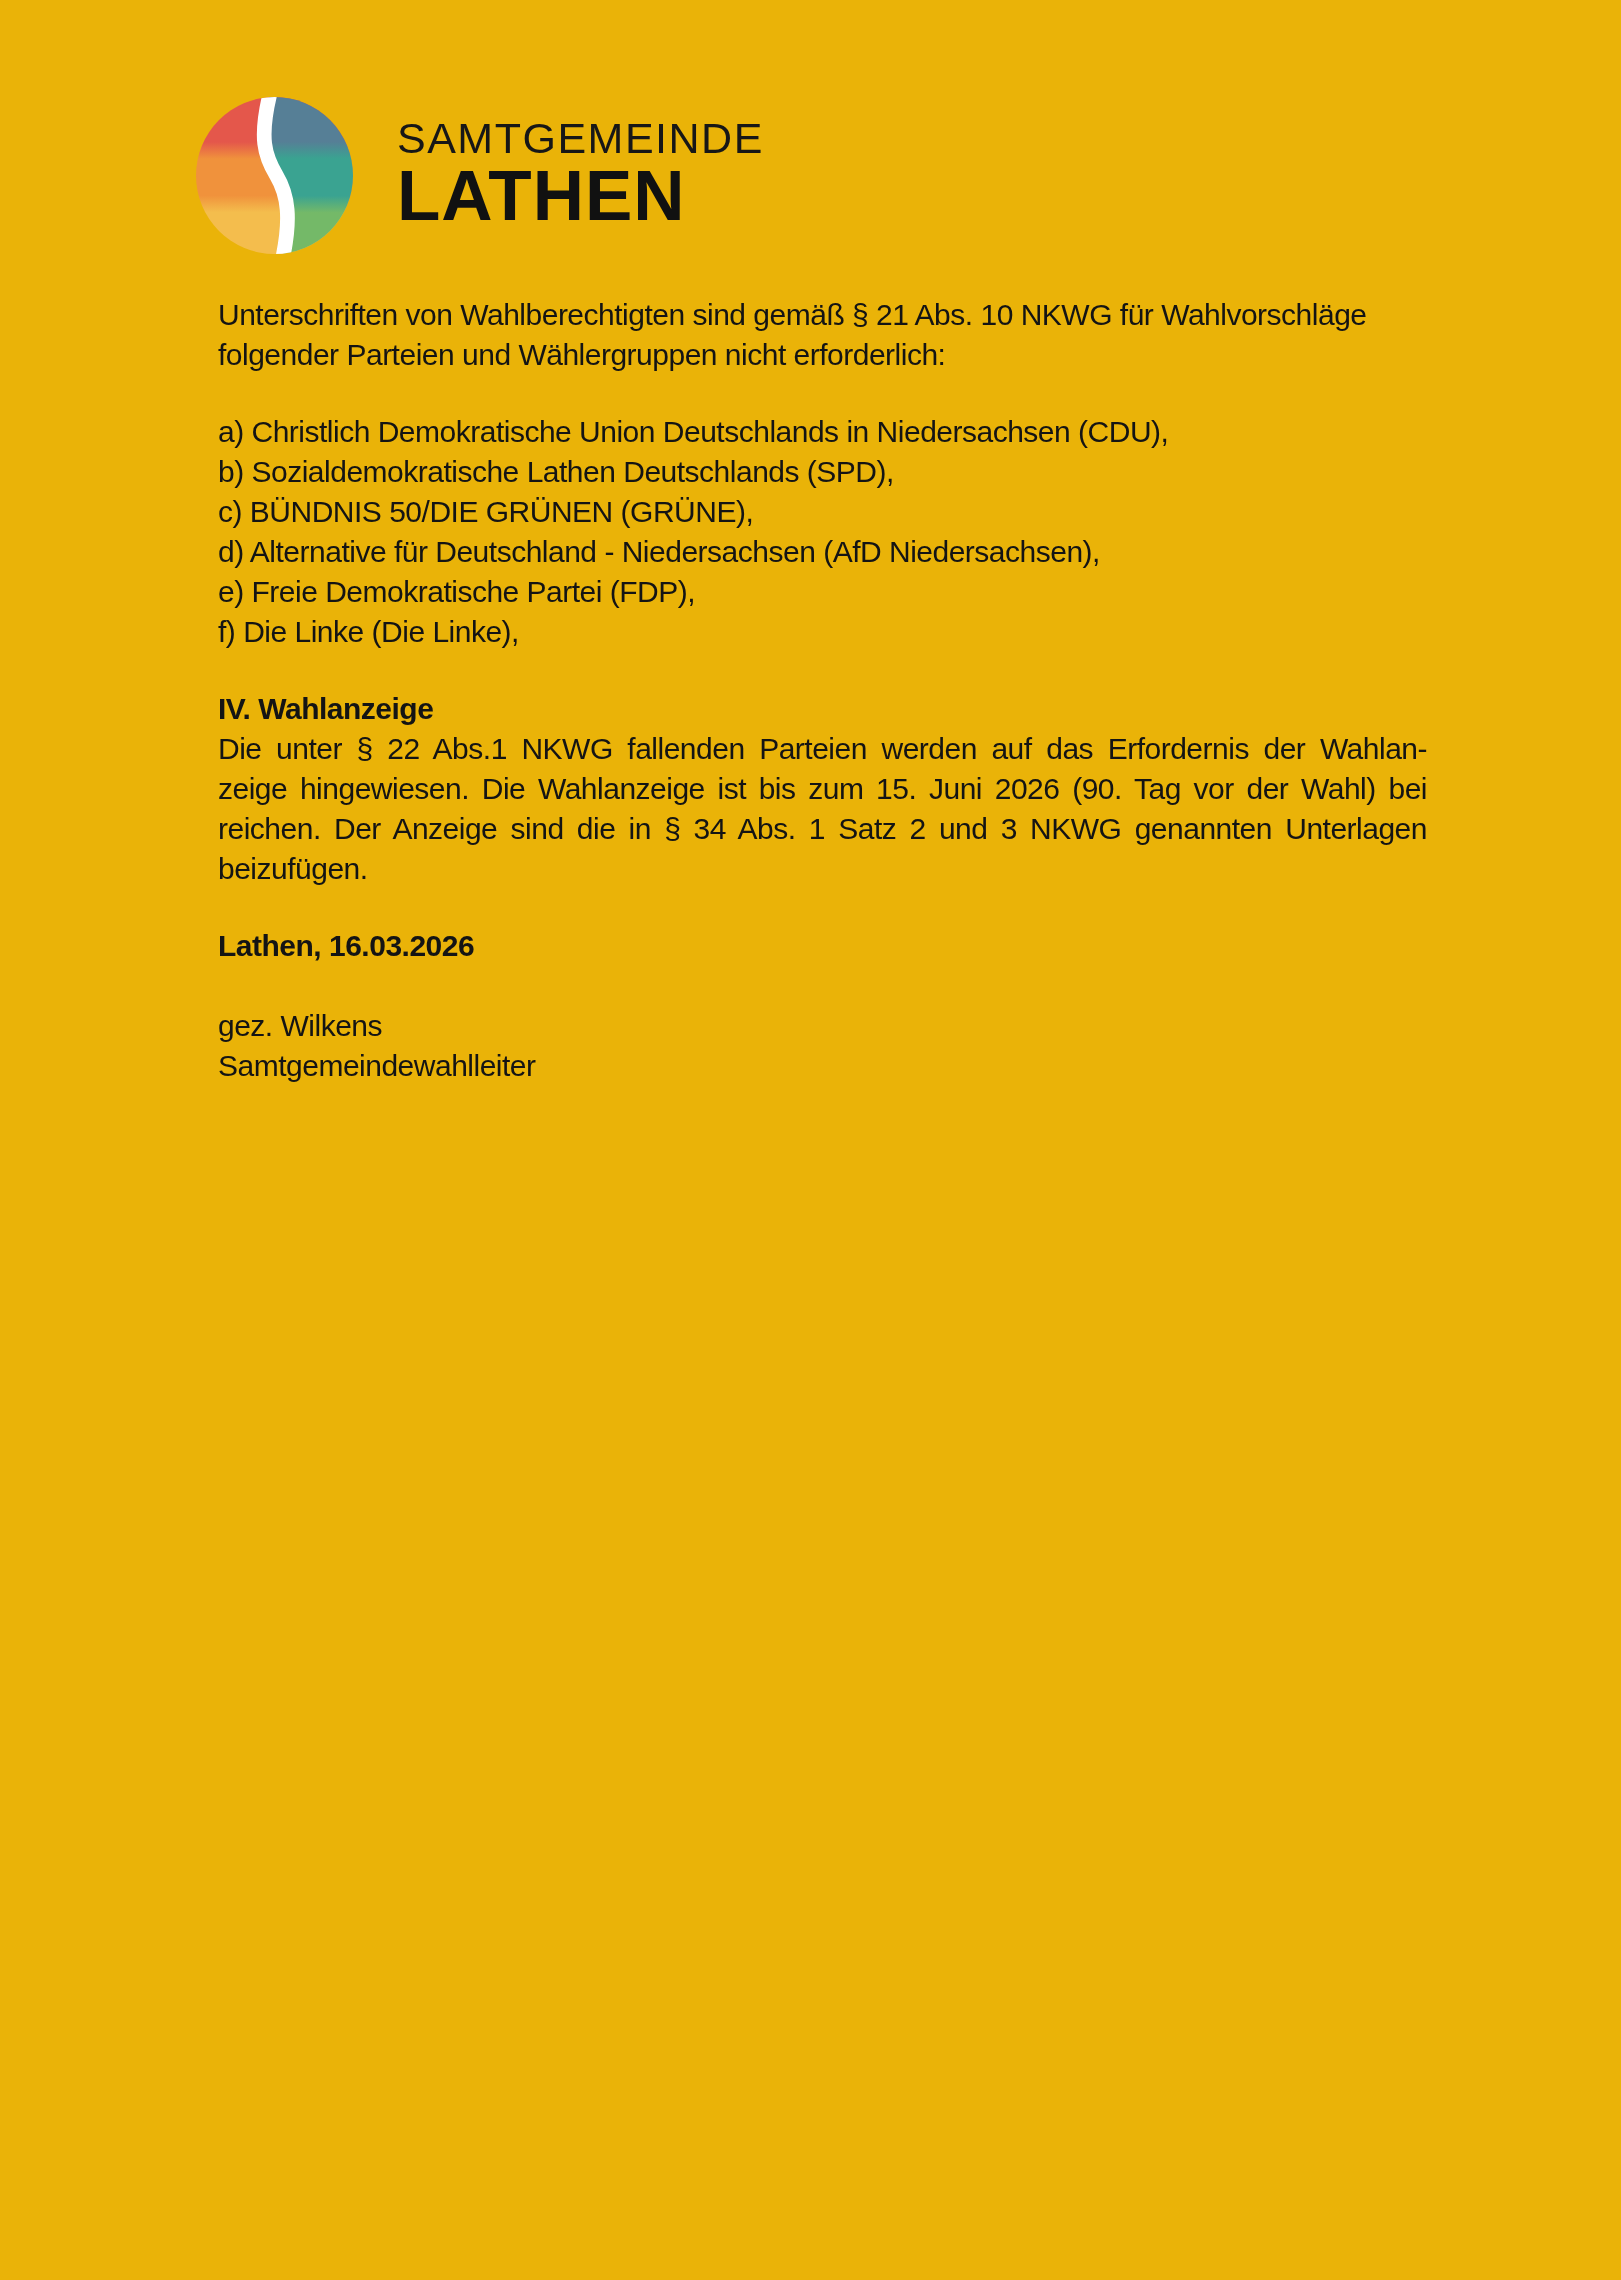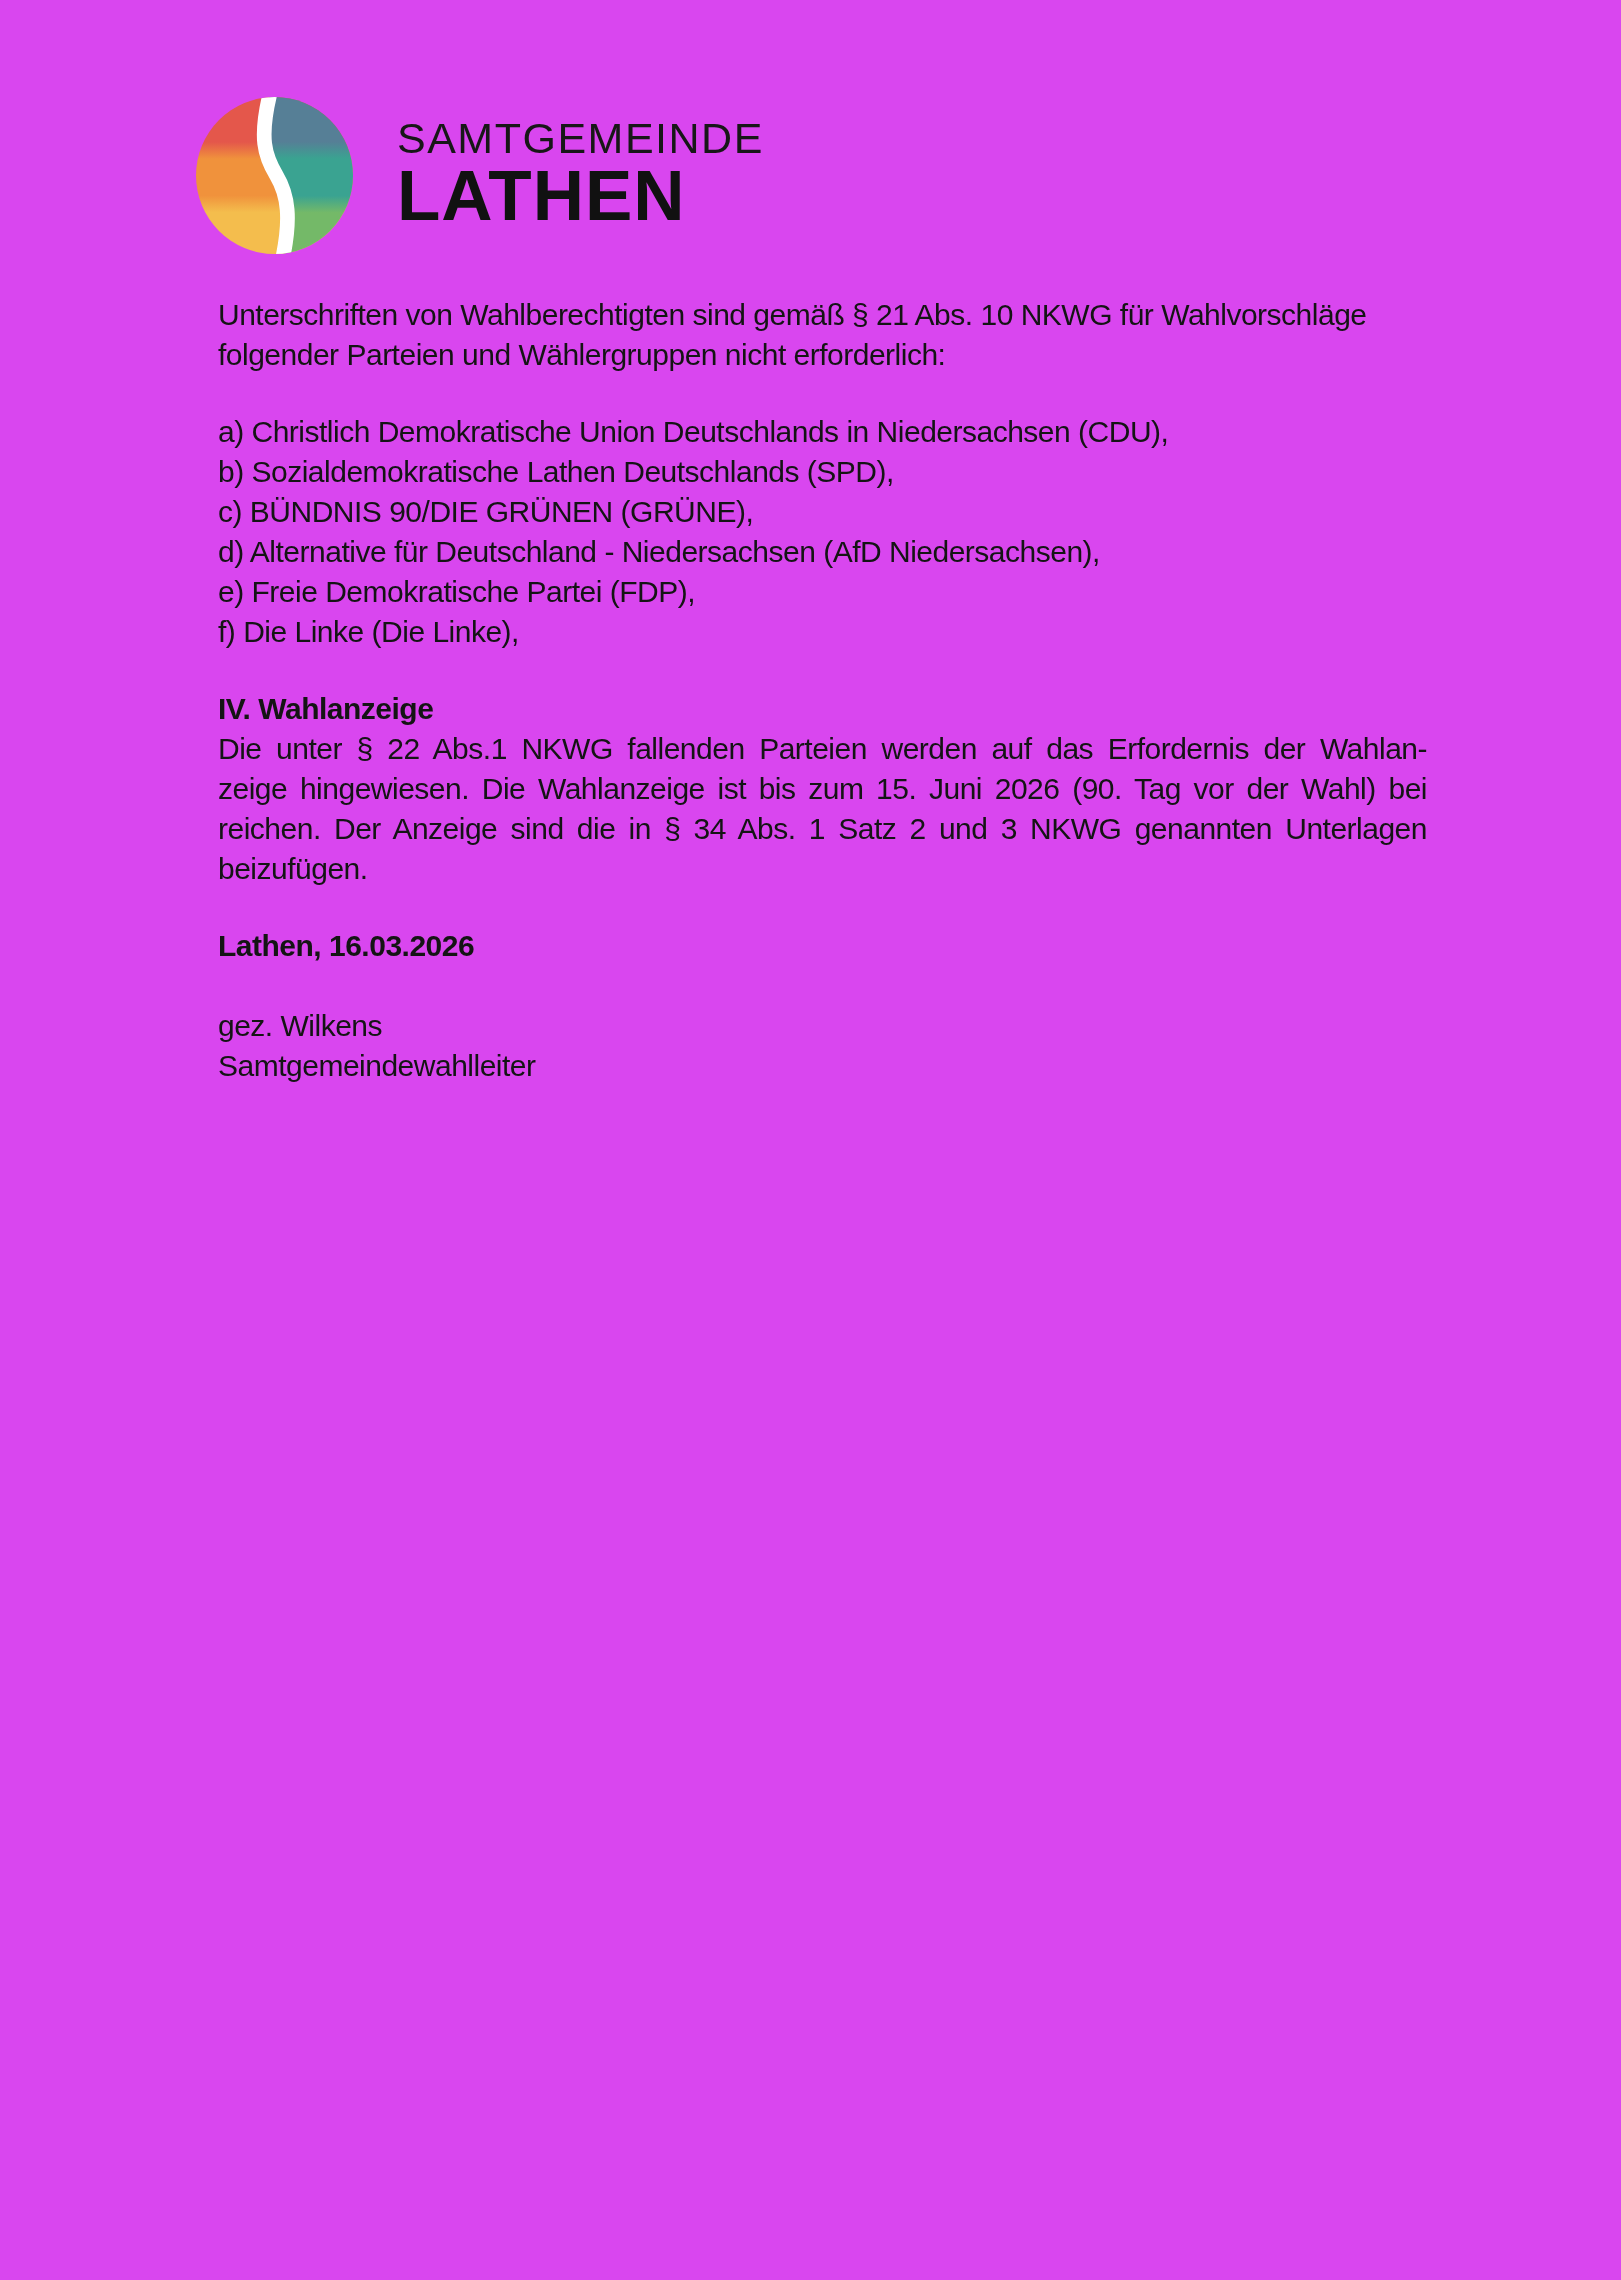--- a/index.html
+++ b/index.html
@@ -1,20 +1,20 @@
 <!DOCTYPE html>
 <html lang="de"><head>
 <meta charset="utf-8">
 <style>
   html, body { margin: 0; padding: 0; background: #ffffff; }
   .page {
     position: relative;
     width: 1621px;
     height: 2281px;
-    background: #d946ef;
+    background: #eab308;
     color: #141414;
     font-family: "Liberation Sans", sans-serif;
     overflow: hidden;
     box-sizing: border-box;
   }
   
   .logo-row {
     display: flex;
     align-items: flex-start;
     gap: 44px;
@@ -103,21 +103,21 @@
   <main class="content">
 
     <div class="intro">
       <span class="line">Unterschriften von Wahlberechtigten sind gemäß § 21 Abs. 10 NKWG für Wahlvorschläge</span>
       <span class="line">folgender Parteien und Wählergruppen nicht erforderlich:</span>
     </div>
 
     <div class="list">
       <div class="line">a) Christlich Demokratische Union Deutschlands in Niedersachsen (CDU),</div>
       <div class="line">b) Sozialdemokratische Lathen Deutschlands (SPD),</div>
-      <div class="line">c) BÜNDNIS 90/DIE GRÜNEN (GRÜNE),</div>
+      <div class="line">c) BÜNDNIS 50/DIE GRÜNEN (GRÜNE),</div>
       <div class="line">d) Alternative für Deutschland - Niedersachsen (AfD Niedersachsen),</div>
       <div class="line">e) Freie Demokratische Partei (FDP),</div>
       <div class="line">f) Die Linke (Die Linke),</div>
     </div>
 
     <div class="section">
       <div class="line heading">IV. Wahlanzeige</div>
       <div class="line just">Die unter § 22 Abs.1 NKWG fallenden Parteien werden auf das Erfordernis der Wahlan-</div>
       <div class="line just">zeige hingewiesen. Die Wahlanzeige ist bis zum 15. Juni 2026 (90. Tag vor der Wahl) bei</div>
       <div class="line just">reichen. Der Anzeige sind die in § 34 Abs. 1 Satz 2 und 3 NKWG genannten Unterlagen</div>

